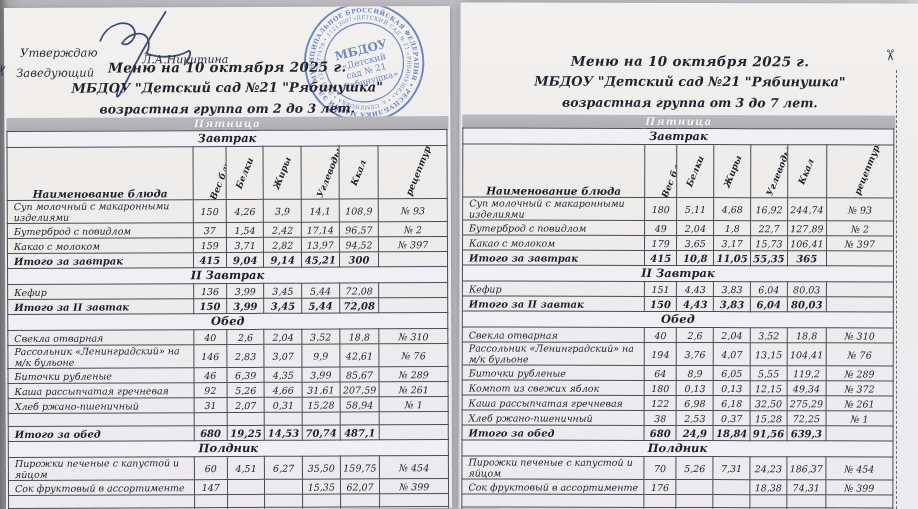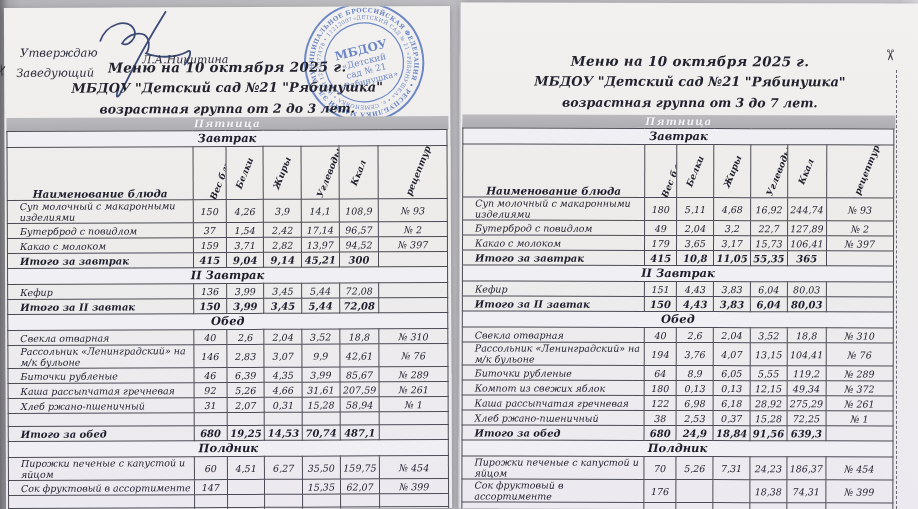--- a/index.html
+++ b/index.html
@@ -52,21 +52,21 @@
     text-align:center;font-weight:bold;font-size:11.5px;height:15px;
     border-left:1px solid #4b4b55;border-right:1px solid #4b4b55;
     background:#f0eff3;
   }
   .menu-table .h-name{font-weight:bold;font-size:10.5px;text-align:center;vertical-align:bottom;}
   .menu-table .h-rot{height:52px;vertical-align:middle;text-align:center;position:relative;}
   .menu-table .h-rot .rot{
     display:inline-block;transform:rotate(-68deg);transform-origin:center;
     font-weight:bold;font-size:9px;white-space:nowrap;
   }
-  .menu-table .c-name{text-align:left;padding-left:12px;}
+  .menu-table .c-name{text-align:left;padding-left:6px;}
   .menu-table .c-num{text-align:center;}
   .menu-table tr.total td{font-weight:bold;font-size:10px;}
   .menu-table tr.empty td{height:12px;}
   .cutline{position:absolute;left:896px;top:70px;bottom:0;width:0;border-left:1.5px dashed #6a6a74;}
   .scissors-r{position:absolute;left:884px;top:46px;font-size:15px;color:#33333f;transform:rotate(90deg);}
   .scissors-l{position:absolute;left:-4px;top:62px;font-size:14px;color:#33333f;transform:rotate(-70deg);}
   .stamp text{fill:#5a78c0;}
   .sig path{stroke:#3d4c76;fill:none;}
 </style>
 </head>
@@ -333,21 +333,21 @@
             <td class="c-num">5,11</td>
             <td class="c-num">4,68</td>
             <td class="c-num">16,92</td>
             <td class="c-num">244,74</td>
             <td class="c-num">№ 93</td>
           </tr>
           <tr>
             <td class="c-name">Бутерброд с повидлом</td>
             <td class="c-num">49</td>
             <td class="c-num">2,04</td>
-            <td class="c-num">3,2</td>
+            <td class="c-num">1,8</td>
             <td class="c-num">22,7</td>
             <td class="c-num">127,89</td>
             <td class="c-num">№ 2</td>
           </tr>
           <tr>
             <td class="c-name">Какао с молоком</td>
             <td class="c-num">179</td>
             <td class="c-num">3,65</td>
             <td class="c-num">3,17</td>
             <td class="c-num">15,73</td>
@@ -421,21 +421,21 @@
             <td class="c-num">0,13</td>
             <td class="c-num">12,15</td>
             <td class="c-num">49,34</td>
             <td class="c-num">№ 372</td>
           </tr>
           <tr>
             <td class="c-name">Каша рассыпчатая гречневая</td>
             <td class="c-num">122</td>
             <td class="c-num">6,98</td>
             <td class="c-num">6,18</td>
-            <td class="c-num">28,92</td>
+            <td class="c-num">32,50</td>
             <td class="c-num">275,29</td>
             <td class="c-num">№ 261</td>
           </tr>
           <tr>
             <td class="c-name">Хлеб ржано-пшеничный</td>
             <td class="c-num">38</td>
             <td class="c-num">2,53</td>
             <td class="c-num">0,37</td>
             <td class="c-num">15,28</td>
             <td class="c-num">72,25</td>

